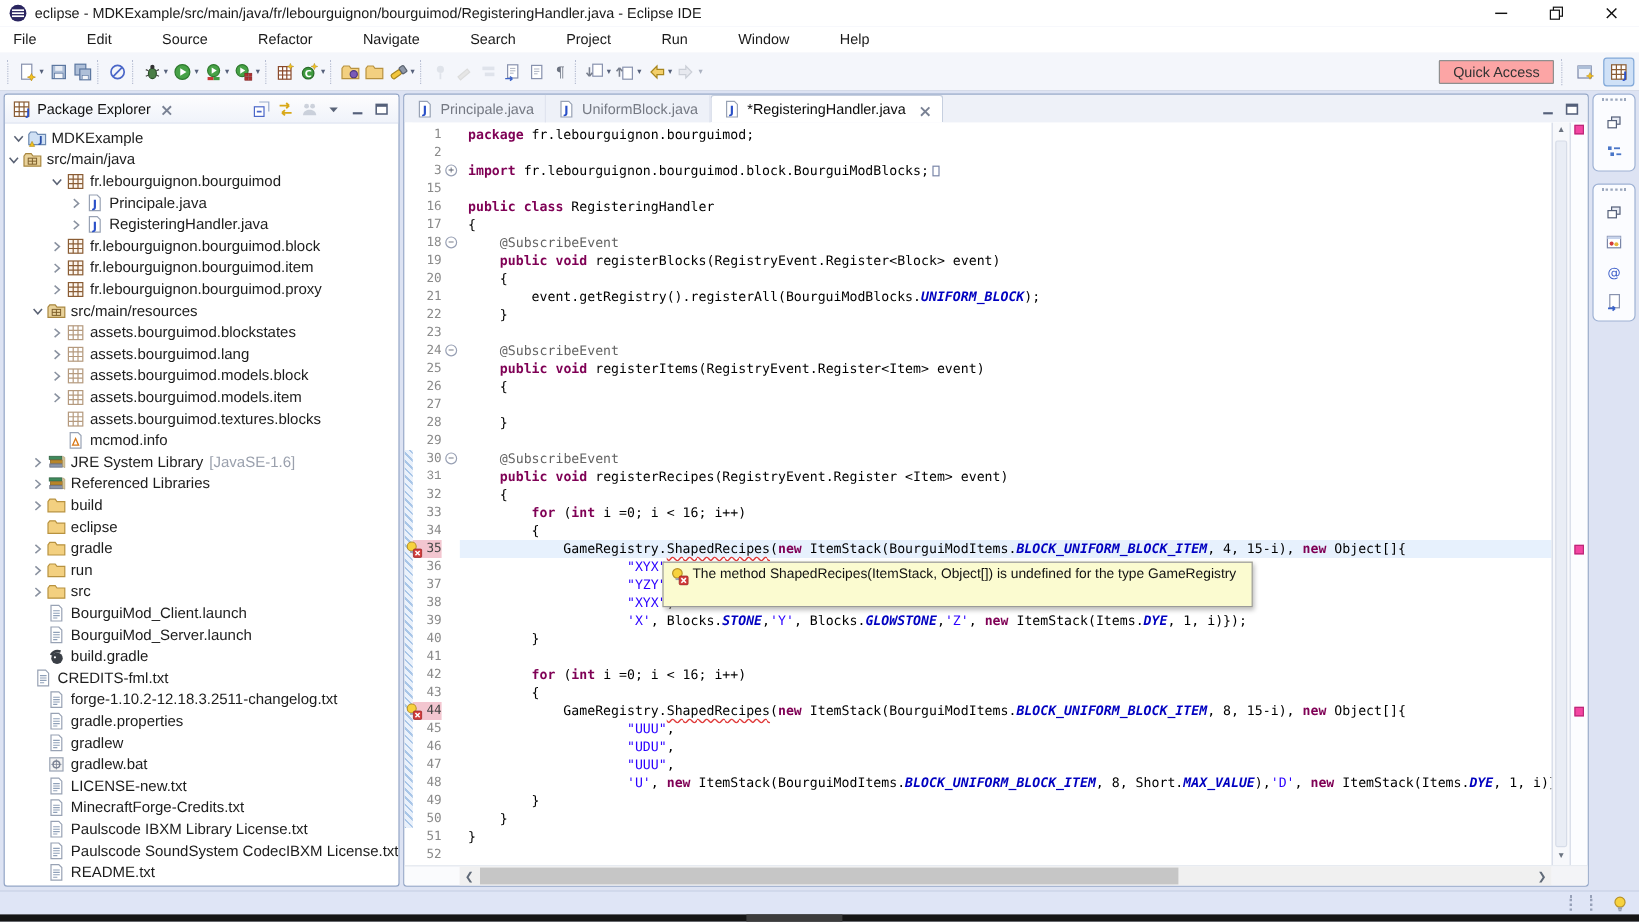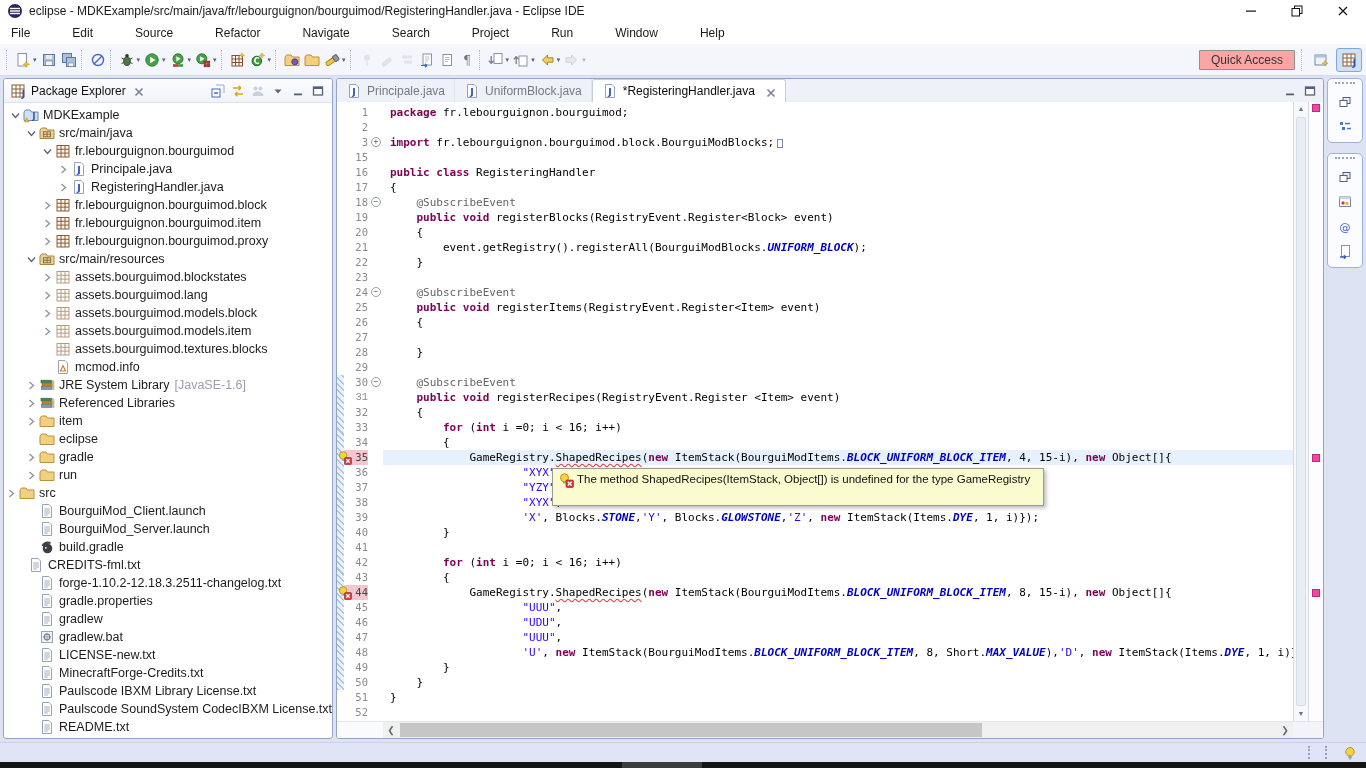--- a/index.html
+++ b/index.html
@@ -484,21 +484,21 @@
               <path d="M1 2.5 L4.5 6.5 L8 2.5" fill="none" stroke="#5a6274" stroke-width="1.3"></path>
             </svg>
           </span>
           <span class="ticon"><svg width="16" height="16" viewBox="0 0 16 16" xmlns="http://www.w3.org/2000/svg">
               <path d="M1 5 L2.5 3 H7 L8.5 5 H15 V13.5 H1 Z" fill="#cfe0f4" stroke="#6a88b0"></path>
               <text x="11" y="12.2" font-size="8" fill="#2a50a8" text-anchor="middle" font-weight="bold" font-family="DejaVu Sans">J</text>
               <path d="M1.5 15 L3.7 10.8 L5.9 15 Z" fill="#f2c21f" stroke="#a8861e" stroke-width=".5"></path>
             </svg></span>
           <span>MDKExample</span>
         </div>
-        <div class="trow" style="padding-left: 20px;">
+        <div class="trow" style="">
           <span class="tarrow">
             <svg width="9" height="9" viewBox="0 0 9 9">
               <path d="M1 2.5 L4.5 6.5 L8 2.5" fill="none" stroke="#5a6274" stroke-width="1.3"></path>
             </svg>
           </span>
           <span class="ticon"><svg width="16" height="16" viewBox="0 0 16 16" xmlns="http://www.w3.org/2000/svg">
               <path d="M1 5 L2.5 3 H7 L8.5 5 H15 V13.5 H1 Z" fill="#e9d29a" stroke="#a8863f"></path>
               <g fill="none" stroke="#7a5c28" stroke-width=".8">
                 <rect x="4.5" y="6.8" width="7" height="5"></rect>
                 <path d="M8 6.8 v5 M4.5 9.3 h7"></path>
@@ -688,21 +688,21 @@
         </div>
         <div class="trow" style="padding-left: 20px;">
           <span class="tarrow">
             <svg width="9" height="9" viewBox="0 0 9 9">
               <path d="M2.5 1 L6.5 4.5 L2.5 8" fill="none" stroke="#8a92a0" stroke-width="1.3"></path>
             </svg>
           </span>
           <span class="ticon"><svg width="16" height="16" viewBox="0 0 16 16" xmlns="http://www.w3.org/2000/svg">
               <path d="M1 5 L2.5 3 H7 L8.5 5 H15 V13.5 H1 Z" fill="#f3d080" stroke="#b8923f"></path>
             </svg></span>
-          <span>item</span>
+          <span>build</span>
         </div>
         <div class="trow" style="padding-left: 20px;">
           <span class="tarrow"></span>
           <span class="ticon"><svg width="16" height="16" viewBox="0 0 16 16" xmlns="http://www.w3.org/2000/svg">
               <path d="M1 5 L2.5 3 H7 L8.5 5 H15 V13.5 H1 Z" fill="#f3d080" stroke="#b8923f"></path>
             </svg></span>
           <span>eclipse</span>
         </div>
         <div class="trow" style="padding-left: 20px;">
           <span class="tarrow">
@@ -719,21 +719,21 @@
           <span class="tarrow">
             <svg width="9" height="9" viewBox="0 0 9 9">
               <path d="M2.5 1 L6.5 4.5 L2.5 8" fill="none" stroke="#8a92a0" stroke-width="1.3"></path>
             </svg>
           </span>
           <span class="ticon"><svg width="16" height="16" viewBox="0 0 16 16" xmlns="http://www.w3.org/2000/svg">
               <path d="M1 5 L2.5 3 H7 L8.5 5 H15 V13.5 H1 Z" fill="#f3d080" stroke="#b8923f"></path>
             </svg></span>
           <span>run</span>
         </div>
-        <div class="trow" style="">
+        <div class="trow" style="padding-left: 20px;">
           <span class="tarrow">
             <svg width="9" height="9" viewBox="0 0 9 9">
               <path d="M2.5 1 L6.5 4.5 L2.5 8" fill="none" stroke="#8a92a0" stroke-width="1.3"></path>
             </svg>
           </span>
           <span class="ticon"><svg width="16" height="16" viewBox="0 0 16 16" xmlns="http://www.w3.org/2000/svg">
               <path d="M1 5 L2.5 3 H7 L8.5 5 H15 V13.5 H1 Z" fill="#f3d080" stroke="#b8923f"></path>
             </svg></span>
           <span>src</span>
         </div>

